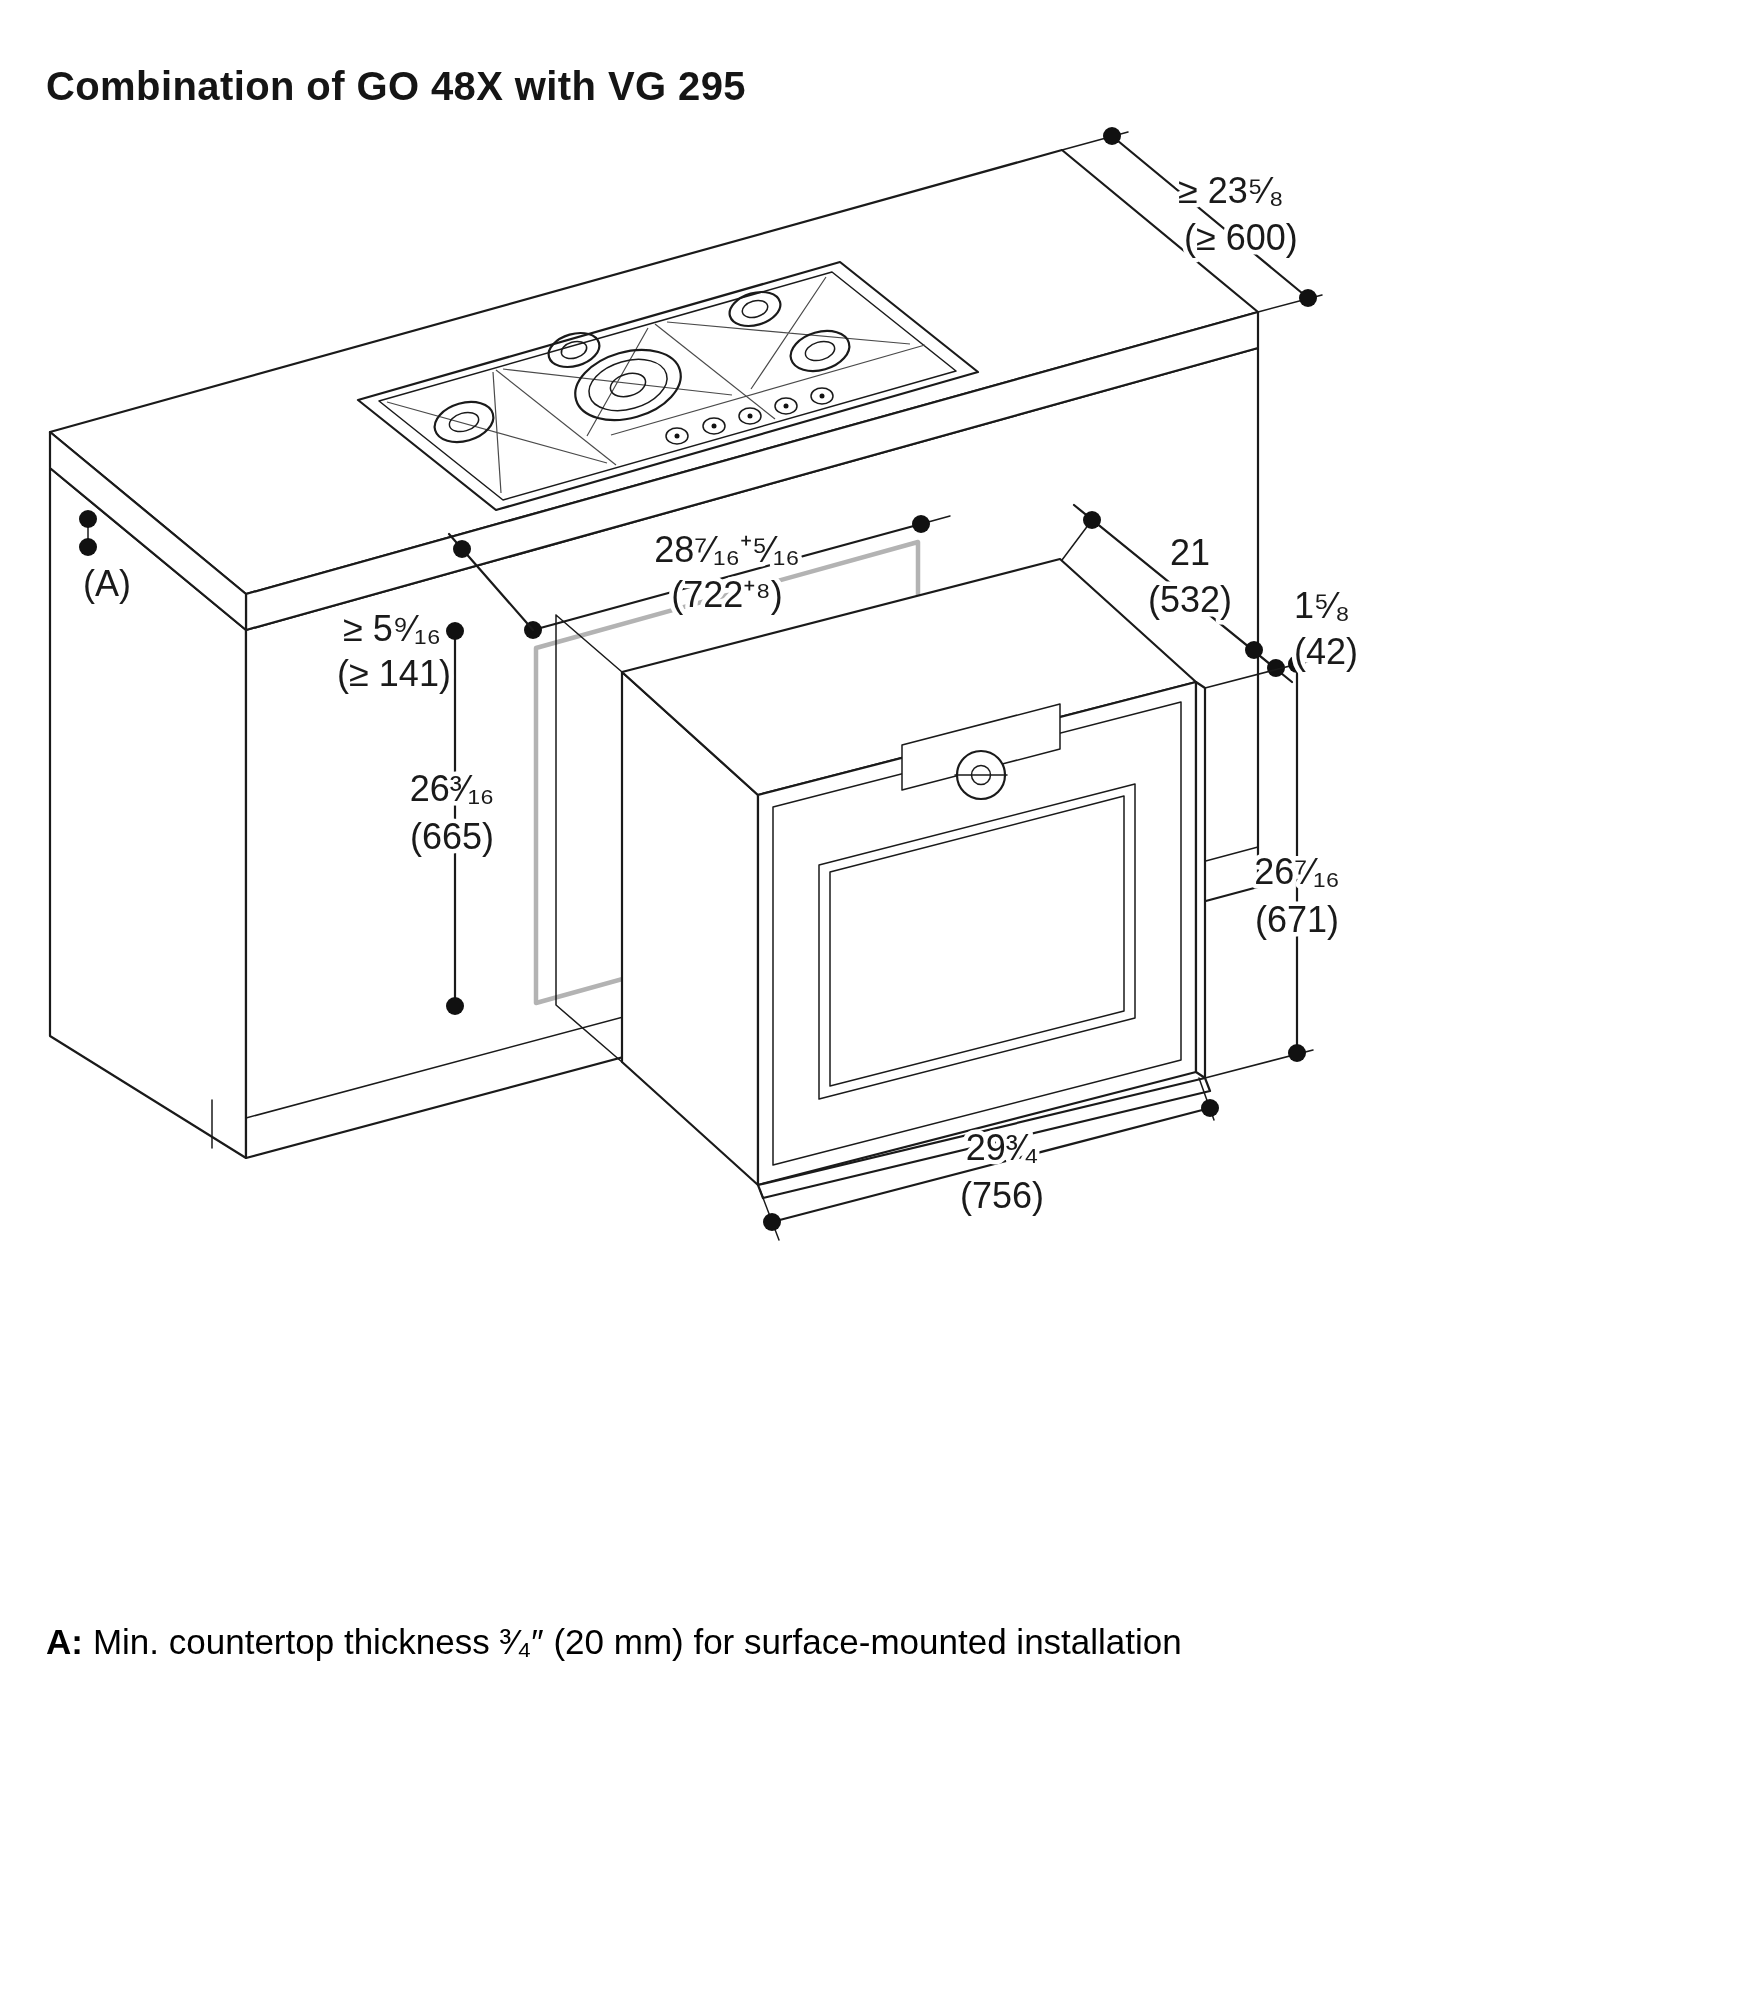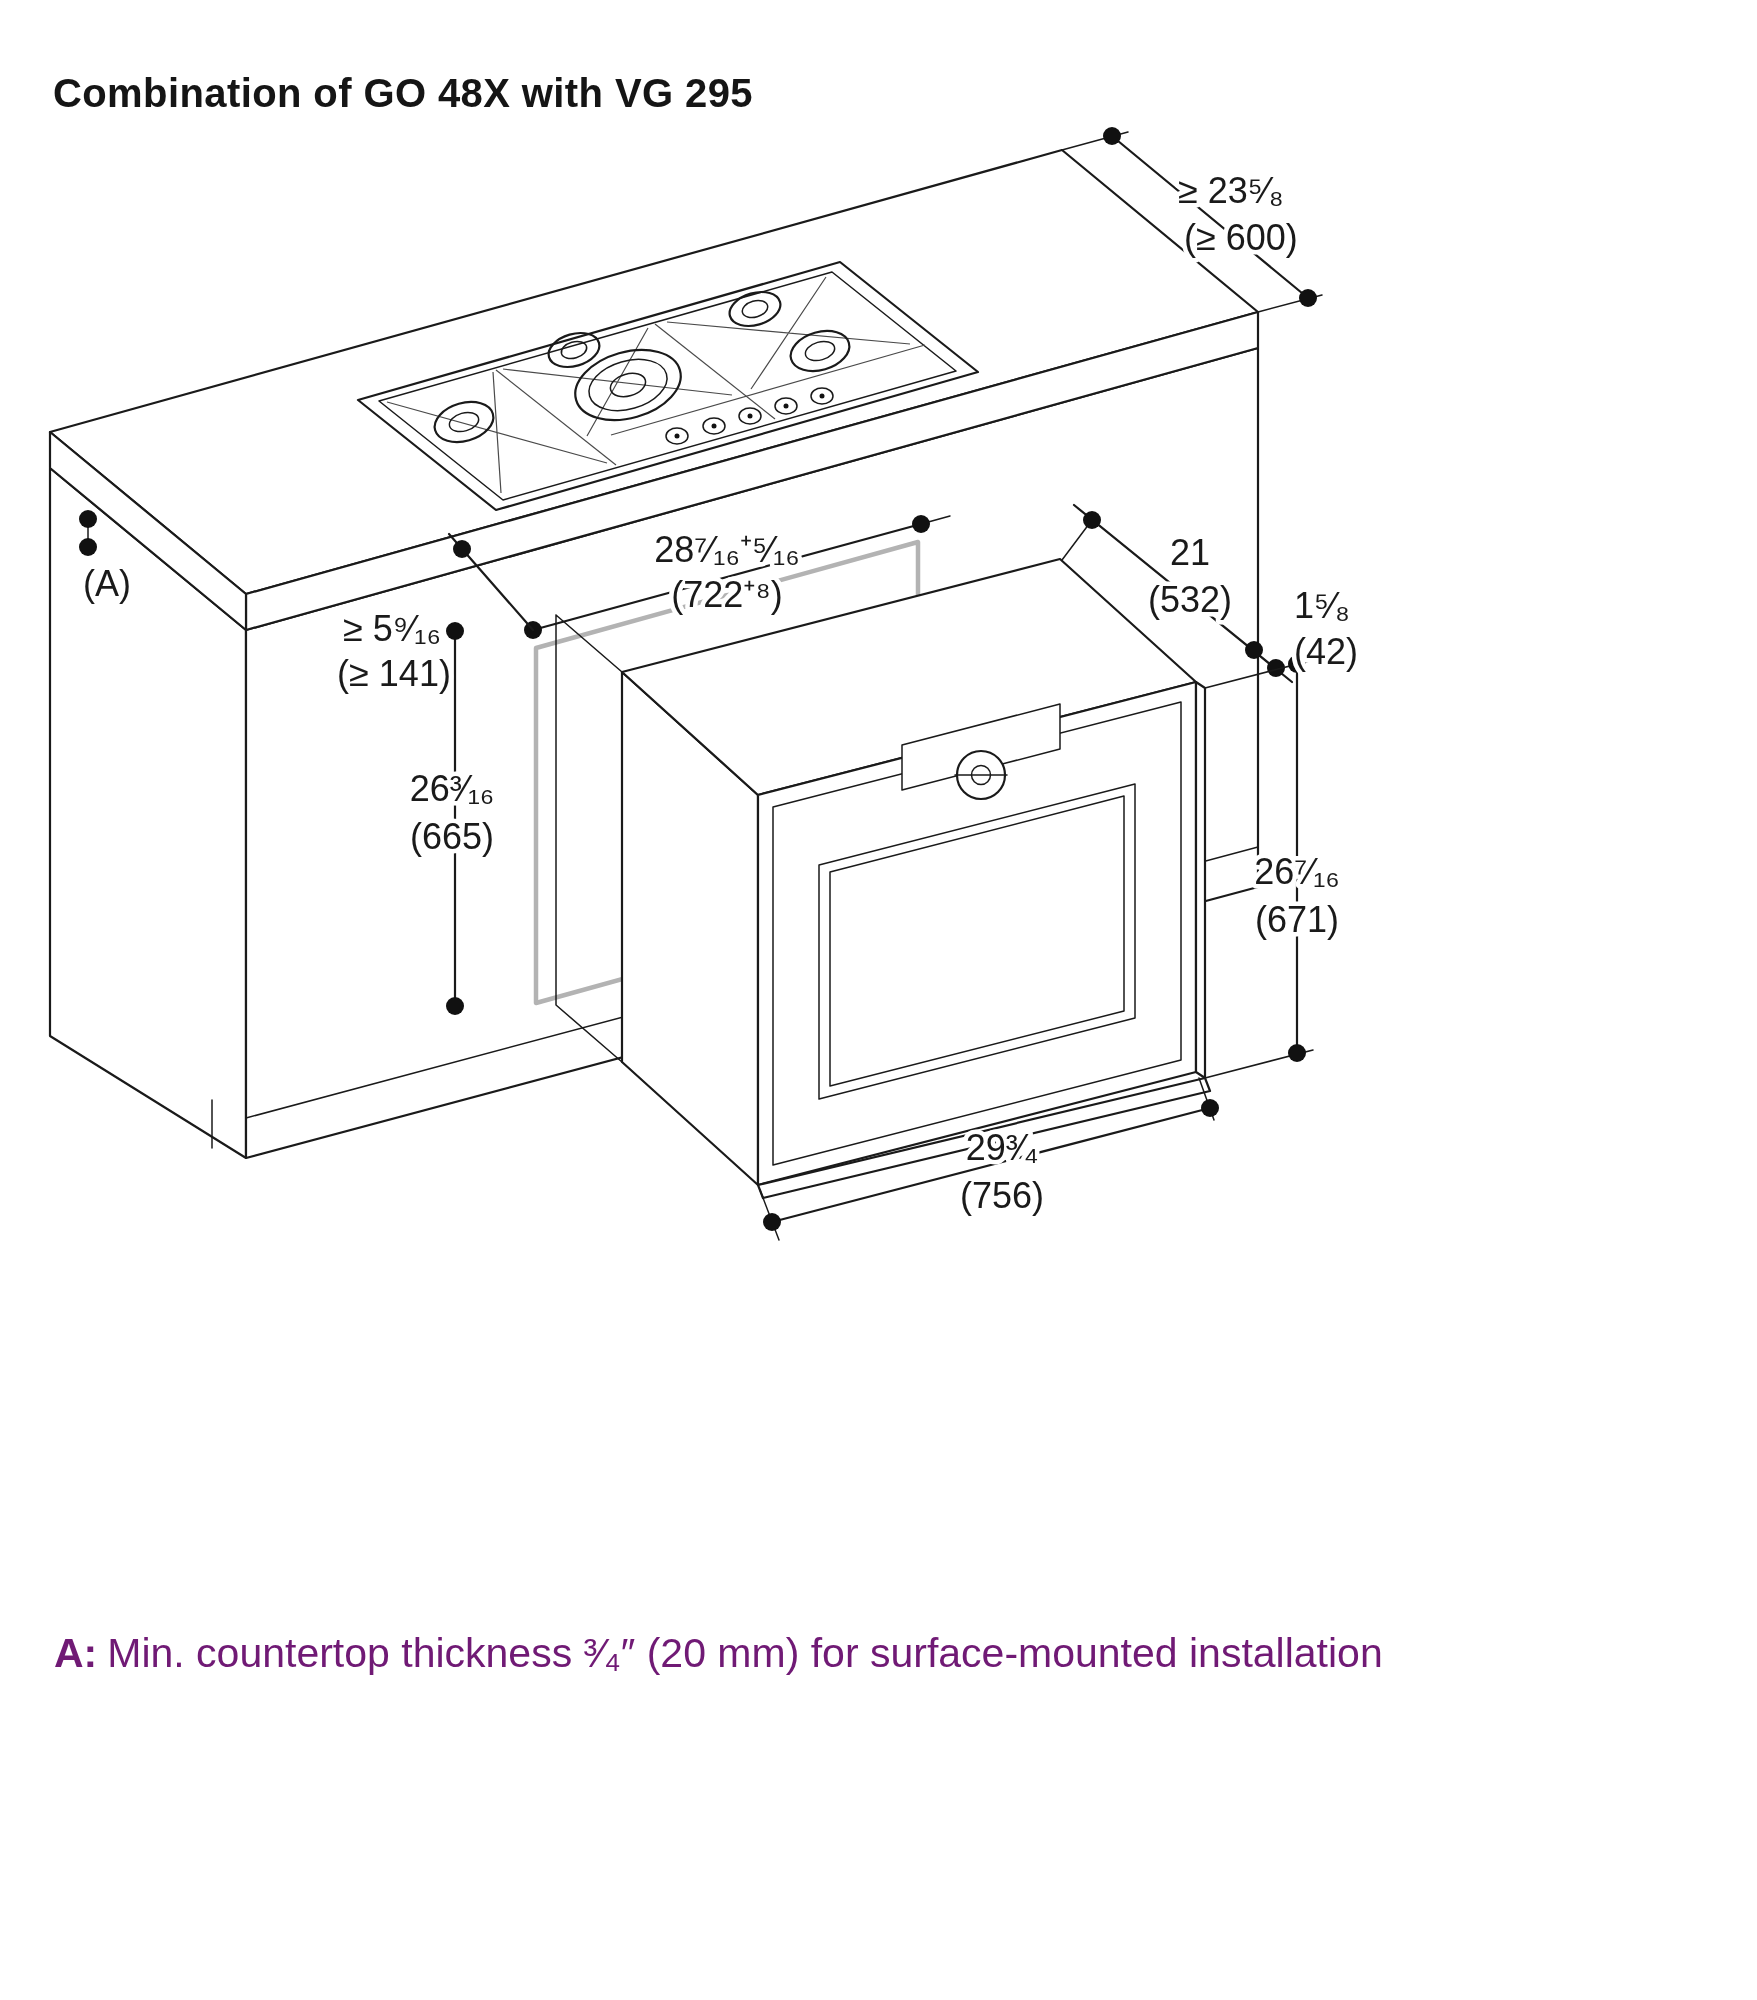--- a/index.html
+++ b/index.html
@@ -1,20 +1,20 @@
 <!DOCTYPE html>
 <html><head>
 <meta charset="utf-8">
 <style>
   html,body{margin:0;padding:0;background:#fff;}
   body{font-family:"Liberation Sans",sans-serif;color:#1a1a1a;}
   .page{position:relative;width:1757px;height:2000px;background:#fff;overflow:hidden;}
-  .title{position:absolute;left:38px;top:56px;margin:15px;font-size:40px;font-weight:700;letter-spacing:.4px;color:#151515;}
+  .title{position:absolute;left:38px;top:56px;margin:8px;font-size:40px;font-weight:700;letter-spacing:.4px;color:#151515;}
   svg.diagram{position:absolute;left:0;top:0;}
-  .fn{position:absolute;left:38px;margin:16px;font-size:41px;color:#701a75;}
+  .fn{position:absolute;left:38px;margin:8px;font-size:35px;color:#000000;}
   .fn-a{top:1614px;}
   .fn-units{top:1790px;}
   .fn strong{font-weight:700;margin-right:10px;}
 
   
   .s{stroke:#1a1a1a;stroke-width:2.2;fill:none;stroke-linejoin:round;stroke-linecap:round;}
   .sf{fill:#ffffff;}
   .thin{stroke-width:1.5;}
   .x{stroke:#4a4a4a;stroke-width:1.2;fill:none;}
   .gray{stroke:#b3b3b3;stroke-width:4.5;fill:none;stroke-linejoin:round;}

